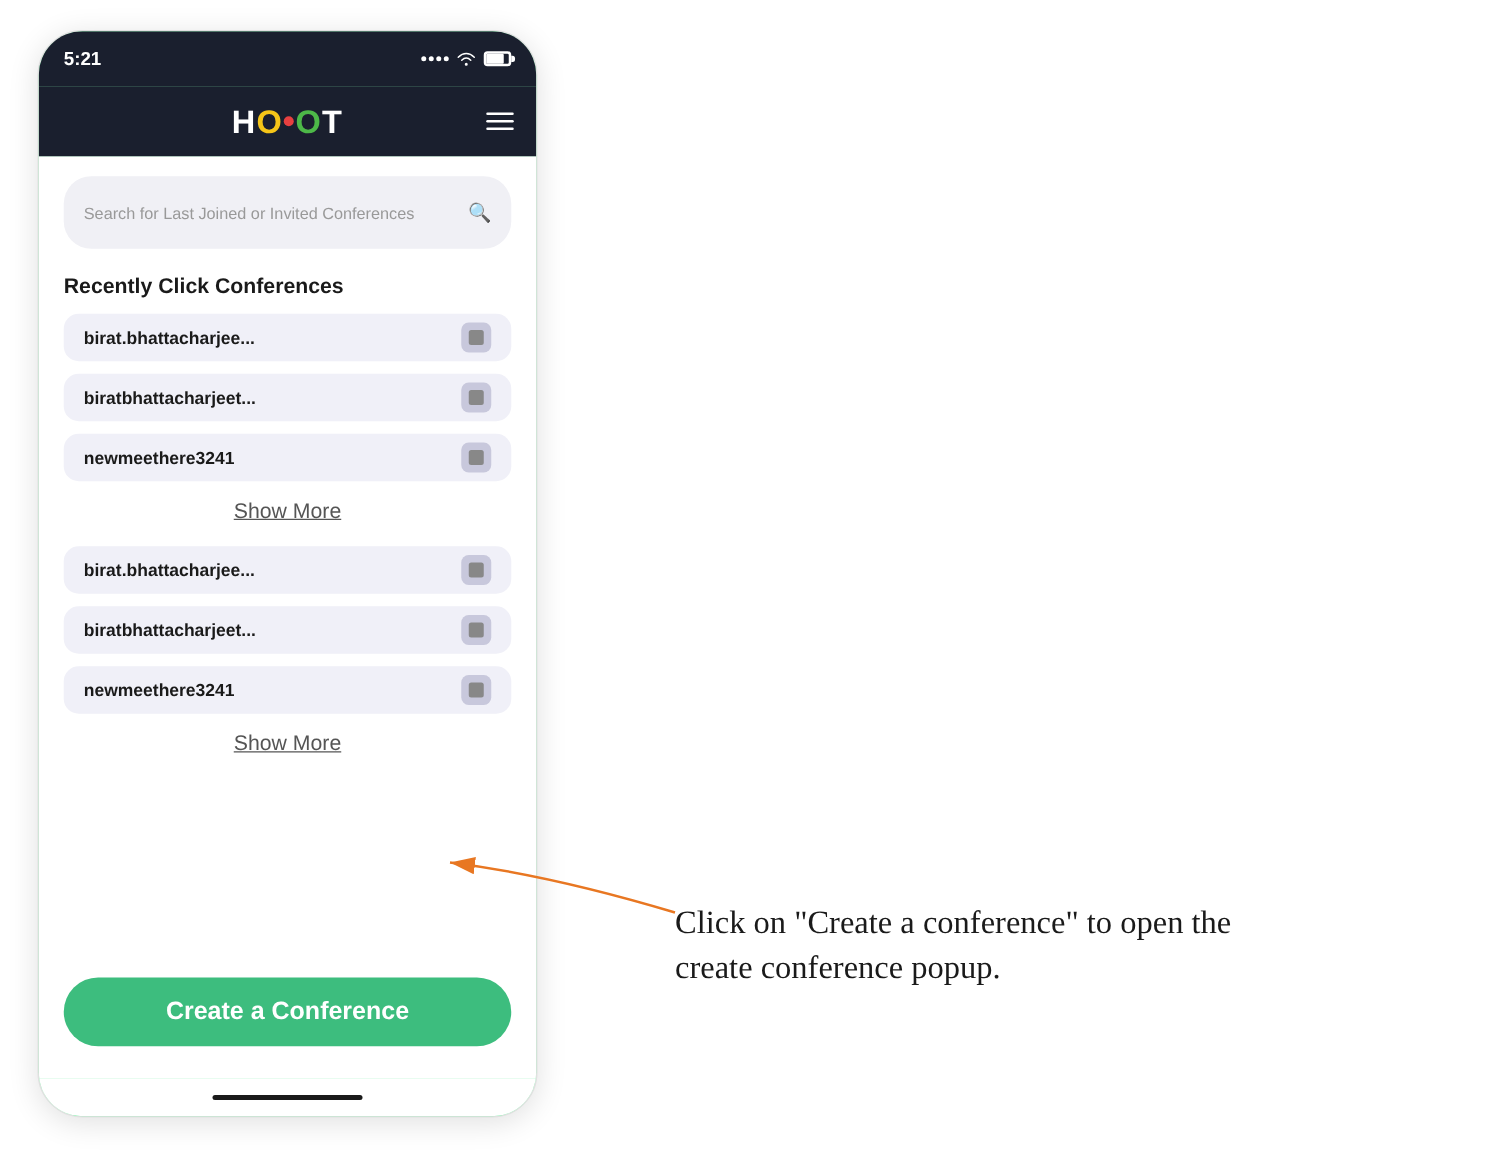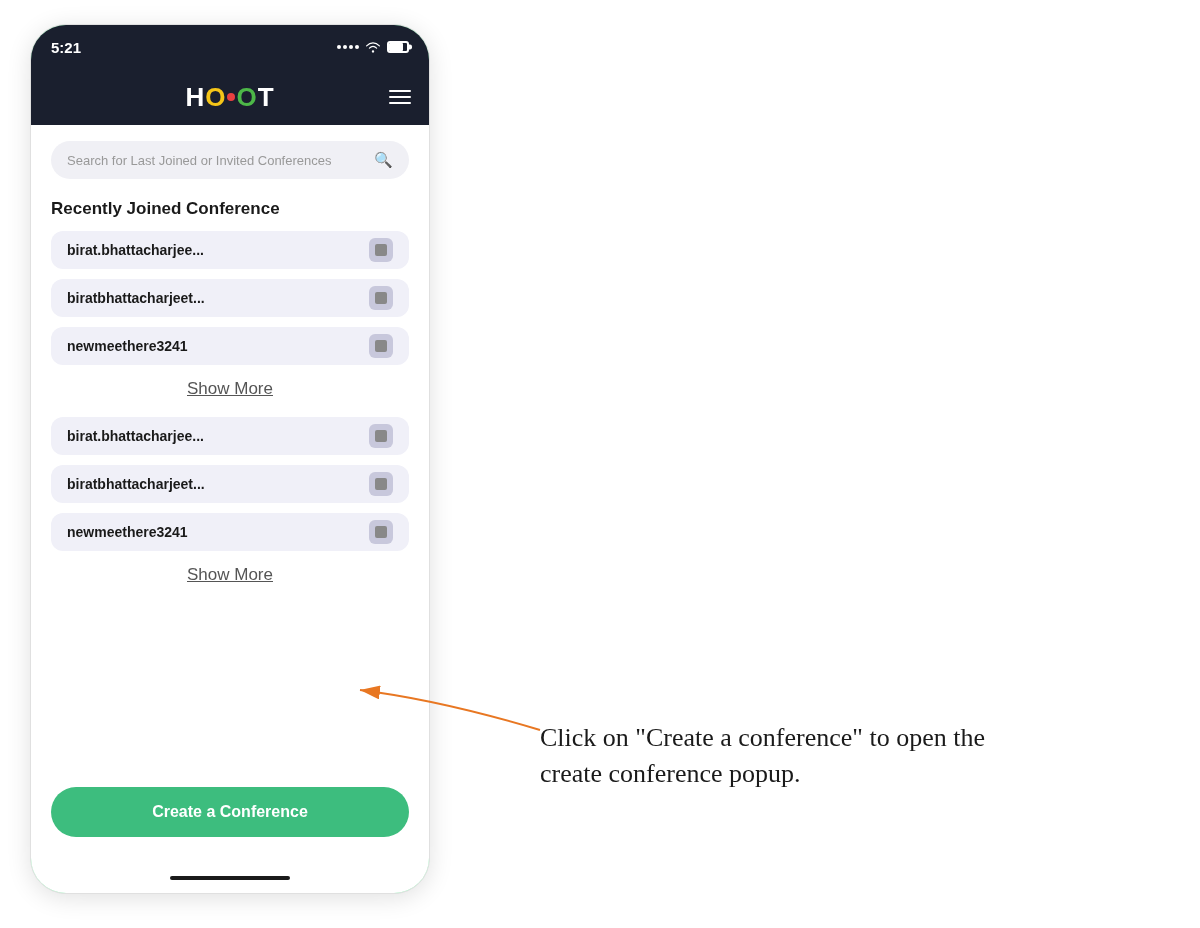--- a/index.html
+++ b/index.html
@@ -154,21 +154,21 @@
       padding: 16px 20px;
       overflow-y: auto;
       display: flex;
       flex-direction: column;
     }
 
     
     .search-bar {
       background: #f0f0f5;
       border-radius: 22px;
-      padding: 10px 16px;
+      padding: 20px 16px;
       display: flex;
       align-items: center;
       justify-content: space-between;
       margin-bottom: 20px;
       cursor: text;
     }
 
     .search-placeholder {
       font-size: 13px;
       color: #999;
@@ -234,21 +234,21 @@
       text-decoration: underline;
       cursor: pointer;
     }
 
     
     .btn-create {
       background: #3dbd7e;
       border: none;
       border-radius: 28px;
       color: #ffffff;
-      font-size: 16px;
+      font-size: 20px;
       font-weight: 700;
       padding: 16px;
       width: 100%;
       cursor: pointer;
       margin-bottom: 10px;
       text-align: center;
     }
 
     .btn-join {
       background: #1a1f2e;
@@ -353,21 +353,21 @@
     </div>
   </div>
 
   <div class="content">
 
     <div class="search-bar">
       <span class="search-placeholder">Search for Last Joined or Invited Conferences</span>
       <span class="search-icon-wrap">🔍</span>
     </div>
 
-    <div class="section-title">Recently Joined Conference</div>
+    <div class="section-title">Recently Click Conferences</div>
 
     <div class="conf-item">
       <span class="conf-name">birat.bhattacharjee...</span>
       <div class="conf-icon">
           <div class="conf-icon-inner"></div>
         </div>
     </div>
 
     <div class="conf-item">
       <span class="conf-name">biratbhattacharjeet...</span>

